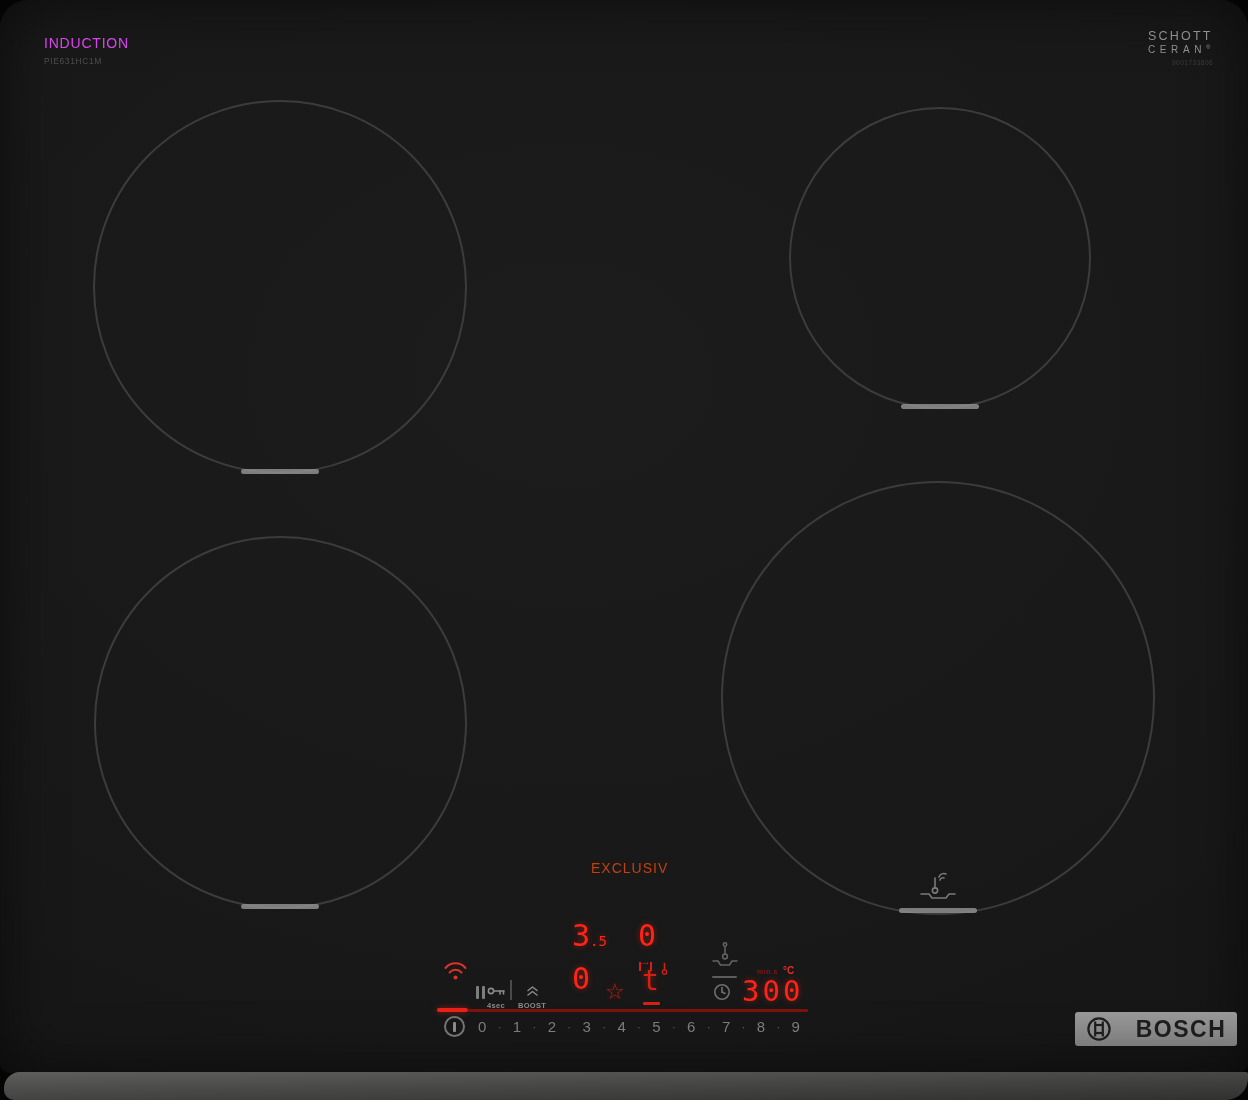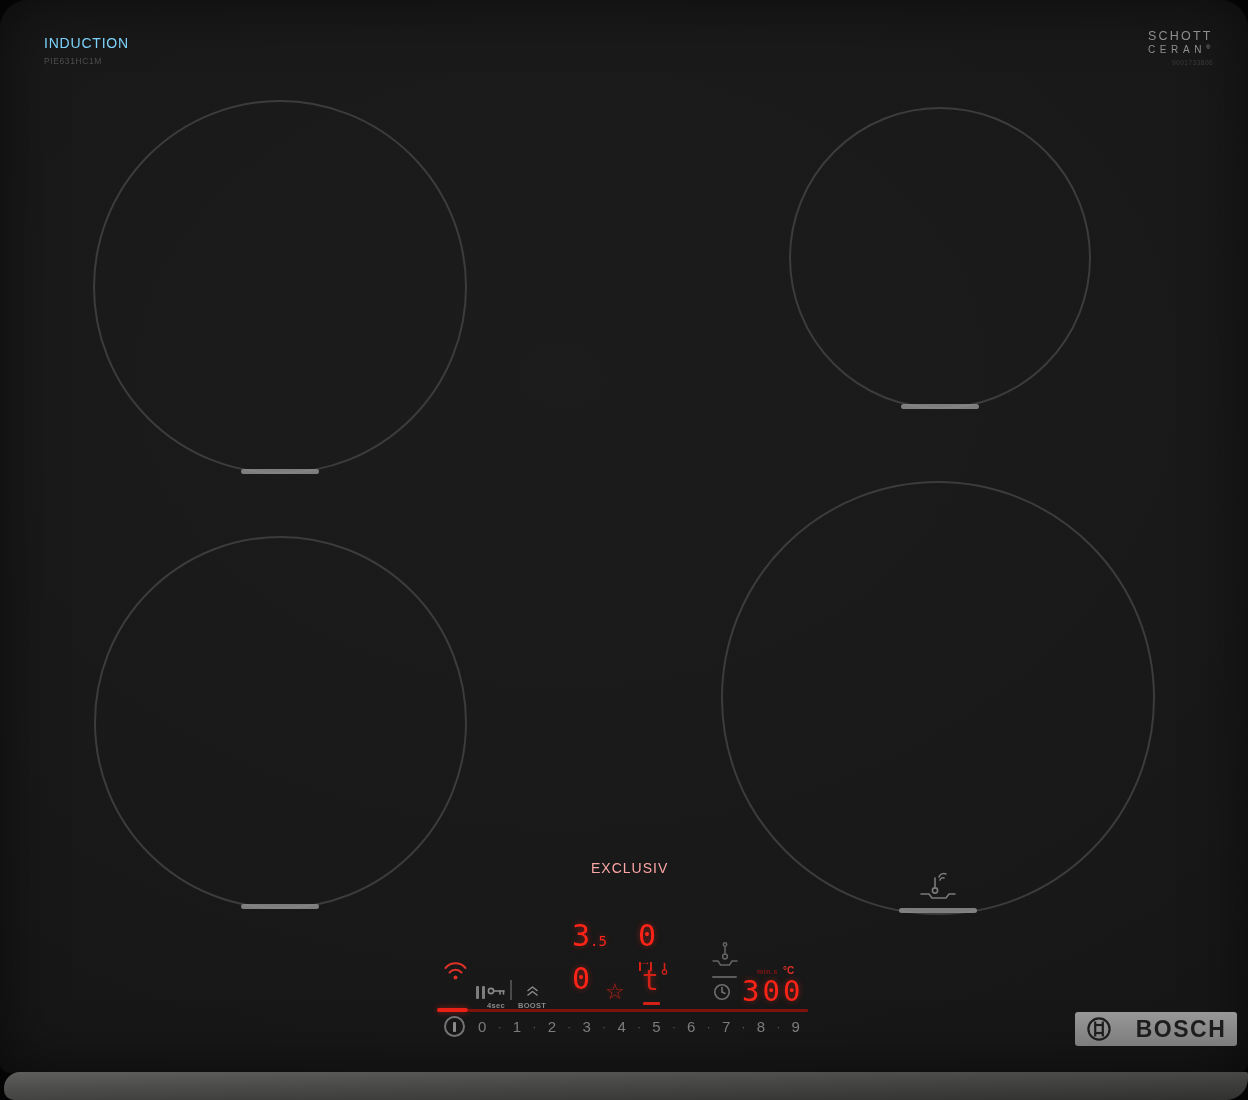--- a/index.html
+++ b/index.html
@@ -10,28 +10,28 @@
            border-radius:28px 28px 10px 10px;
            background:radial-gradient(140% 120% at 45% 35%, #1c1c1c 0%, #181818 50%, #131313 82%, #0f0f0f 100%);
            box-shadow:inset 0 0 60px rgba(0,0,0,.55); }
   .trim { position:absolute; left:4px; top:1072px; width:1244px; height:28px;
           border-radius:16px 2px 22px 10px;
           background:linear-gradient(180deg,#585856 0%,#4a4a48 45%,#3b3b39 100%); }
   .trim::after { content:""; position:absolute; inset:0; border-radius:inherit;
           background:linear-gradient(90deg, rgba(255,255,255,.04), rgba(0,0,0,.18)); }
 
   
-  .induction { position:absolute; left:44px; top:35px; font-size:14px; letter-spacing:.8px; color:#7dd3fc; }
+  .induction { position:absolute; left:44px; top:35px; font-size:14px; letter-spacing:.8px; color:#d946ef; }
   .model { position:absolute; left:44px; top:56px; font-size:8.5px; letter-spacing:.6px; color:#4d4d4d; }
   .schott { position:absolute; left:1148px; top:29px; width:62px; color:#8f8f8f; text-align:left; }
   .schott .l1 { font-size:12.5px; letter-spacing:2.2px; font-weight:normal; }
   .schott .l2 { font-size:10px; letter-spacing:4.6px; margin-top:1px; }
   .schott sup { font-size:6px; letter-spacing:0; }
   .serial { position:absolute; left:1172px; top:59px; font-size:6.5px; letter-spacing:.5px; color:#3b3b3b; }
-  .exclusiv { position:absolute; left:591px; top:860px; font-size:14px; letter-spacing:1px; color:#fca5a5; }
+  .exclusiv { position:absolute; left:591px; top:860px; font-size:14px; letter-spacing:1px; color:#c2410c; }
 
   
   .ring { position:absolute; border:2px solid #3c3c3c; border-radius:50%; }
   .ring-rl { left:93px;  top:100px; width:374px; height:374px; }
   .ring-rr { left:789px; top:107px; width:302px; height:302px; }
   .ring-fl { left:94px;  top:536px; width:373px; height:373px; }
   .ring-fr { left:721px; top:481px; width:434px; height:434px; }
   .tick { position:absolute; height:5px; width:78px; background:#8f8f8f; border-radius:3px; opacity:.85; }
   .tick-rl { left:241px; top:469px; }
   .tick-rr { left:901px; top:404px; }

